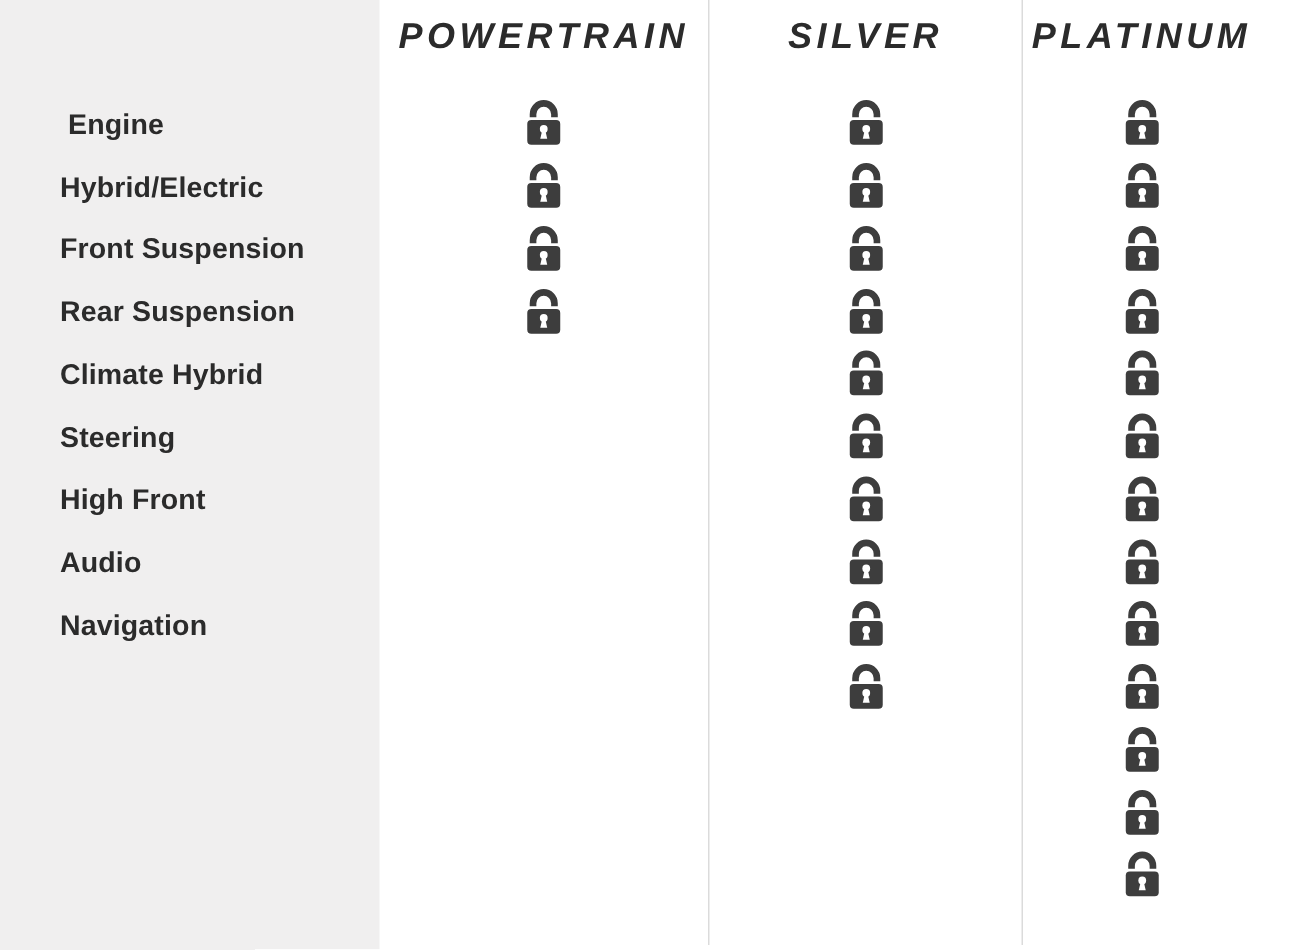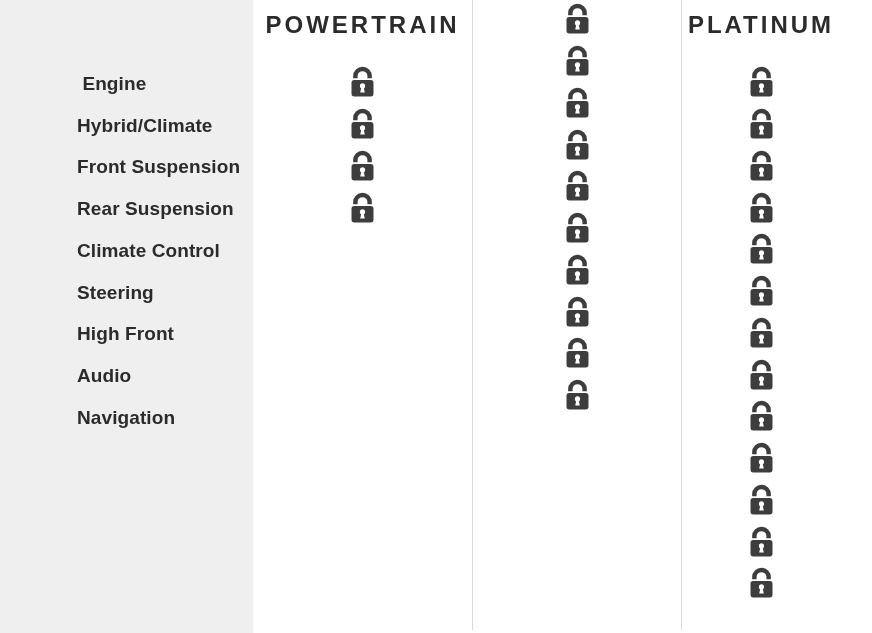--- a/index.html
+++ b/index.html
@@ -31,36 +31,36 @@
     position:absolute;left:0;top:63px;width:253px;
   }
   .label-row{
     height:41.75px;
     display:flex;align-items:center;
     padding-left:40px;
     font-size:19px;font-weight:700;
     color:var(--text);
     white-space:pre;
     letter-spacing:0.1px;
-    margin-left:37px;
   }
   .plan-col{
     position:absolute;top:0;
   }
   .plan-col.c1{left:253px;width:219px;}
   .plan-col.c2{left:473px;width:208px;}
   .plan-col.c3{left:666px;width:190px;}
   .plan-header{
     height:63px;
     display:flex;justify-content:center;align-items:flex-start;
     padding-top:11px;box-sizing:border-box;
     font-size:24px;font-weight:700;
     letter-spacing:3px;
     color:var(--text);
     white-space:nowrap;
+    font-style:italic;
   }
   .cell{
     height:41.75px;
     display:flex;align-items:center;justify-content:center;
   }
   .lock{
     width:27px;height:33px;
     color:var(--lock);
     transform:translateY(-2px);
     display:block;
@@ -81,24 +81,24 @@
 
 <div class="stage">
 
   <div class="sidebar-bg"></div>
 
   <div class="v-divider d1"></div>
   <div class="v-divider d2"></div>
 
   <div class="labels-col">
       <div class="label-row"> Engine</div>
-      <div class="label-row">Hybrid/Climate</div>
+      <div class="label-row">Hybrid/Electric</div>
       <div class="label-row">Front Suspension</div>
       <div class="label-row">Rear Suspension</div>
-      <div class="label-row">Climate Control</div>
+      <div class="label-row">Climate Hybrid</div>
       <div class="label-row">Steering</div>
       <div class="label-row">High Front</div>
       <div class="label-row">Audio</div>
       <div class="label-row">Navigation</div>
     </div>
 
   <div class="plan-col c1">
     <div class="plan-header">POWERTRAIN</div>
     <div class="cells">
         <div class="cell">
@@ -127,20 +127,21 @@
         <div class="cell"></div>
         <div class="cell"></div>
         <div class="cell"></div>
         <div class="cell"></div>
         <div class="cell"></div>
         <div class="cell"></div>
       </div>
   </div>
 
   <div class="plan-col c2">
+    <div class="plan-header">SILVER</div>
     <div class="cells">
         <div class="cell">
           <svg class="lock" viewBox="0 0 28 34">
             <use href="#lock-shape"></use>
           </svg>
         </div>
         <div class="cell">
           <svg class="lock" viewBox="0 0 28 34">
             <use href="#lock-shape"></use>
           </svg>

